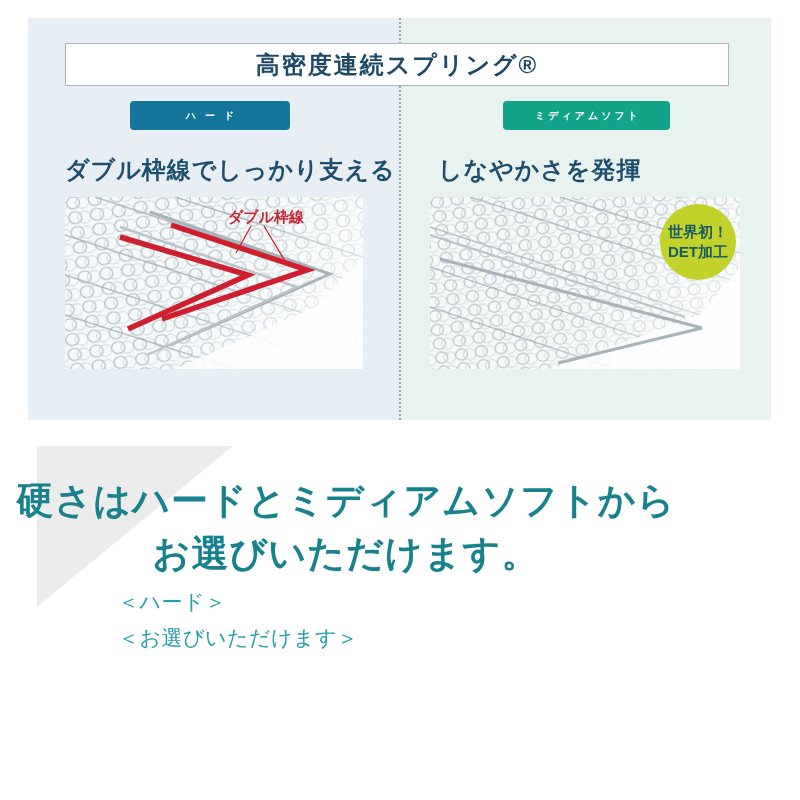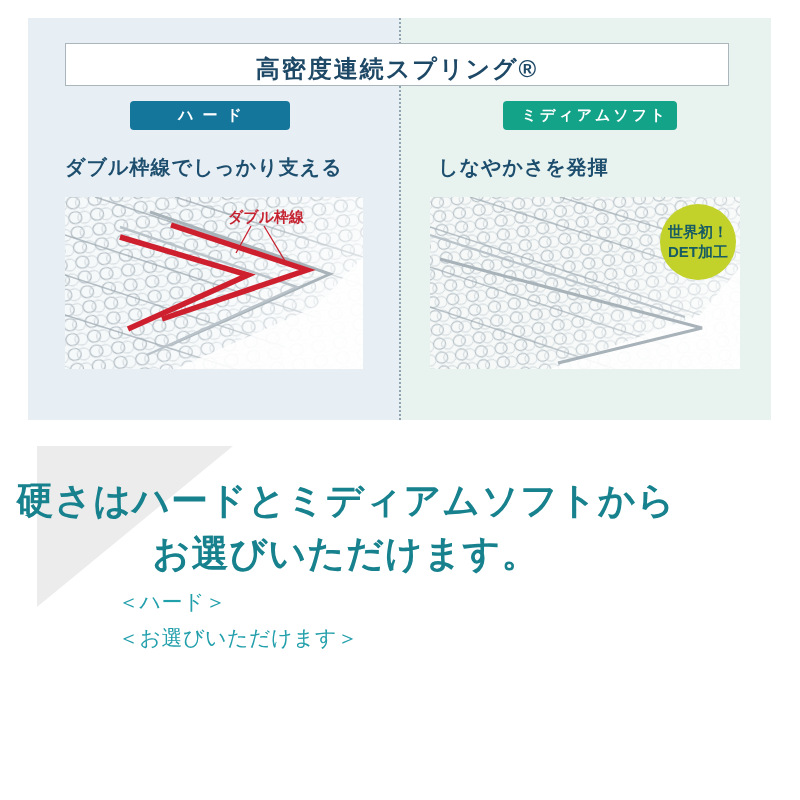--- a/index.html
+++ b/index.html
@@ -9,34 +9,34 @@
     overflow:hidden;
   }
   
   .panel{position:absolute;left:28px;top:18px;width:743px;height:402px;}
   .panel-left{position:absolute;left:0;top:0;width:372px;height:402px;background:#e7eff4;}
   .panel-right{position:absolute;left:372px;top:0;width:371px;height:402px;background:#e8f3ef;}
   .divider{position:absolute;left:371px;top:0;width:0;height:402px;border-left:2px dotted #8fa4b0;}
   .title-box{
     position:absolute;left:37px;top:25px;width:662px;height:41px;
     background:#ffffff;border:1px solid #aab6bc;
-    display:flex;align-items:flex-end;justify-content:center;
+    display:flex;align-items:center;justify-content:center;
   }
   .title-box span{
     font-size:24px;font-weight:bold;color:#1d4866;letter-spacing:2px;
   }
   .badge{
     position:absolute;top:83px;height:29px;border-radius:4px;
     display:flex;align-items:center;justify-content:center;
-    color:#ffffff;font-size:15px;font-weight:bold;
+    color:#ffffff;font-size:10px;font-weight:bold;
   }
   .badge-hard{left:102px;width:160px;background:#15769c;letter-spacing:9px;text-indent:9px;}
-  .badge-soft{left:475px;width:167px;background:#13a389;letter-spacing:3px;text-indent:3px;padding-left:7px;}
+  .badge-soft{left:475px;width:167px;background:#13a389;letter-spacing:3px;text-indent:3px;}
   .sub-heading{
-    position:absolute;top:136px;font-size:20px;font-weight:bold;color:#1d4e6e;letter-spacing:1px;
+    position:absolute;top:136px;font-size:24px;font-weight:bold;color:#1d4e6e;letter-spacing:1px;
   }
   .sub-heading.left{left:37px;}
   .sub-heading.right{left:410px;}
   .photo{position:absolute;top:179px;overflow:hidden;}
   .photo-left{left:37px;width:298px;height:172px;}
   .photo-right{left:402px;width:310px;height:172px;}
   .photo svg{display:block;}
   svg text{font-family:"Liberation Sans","DejaVu Sans",sans-serif;}
 
   

